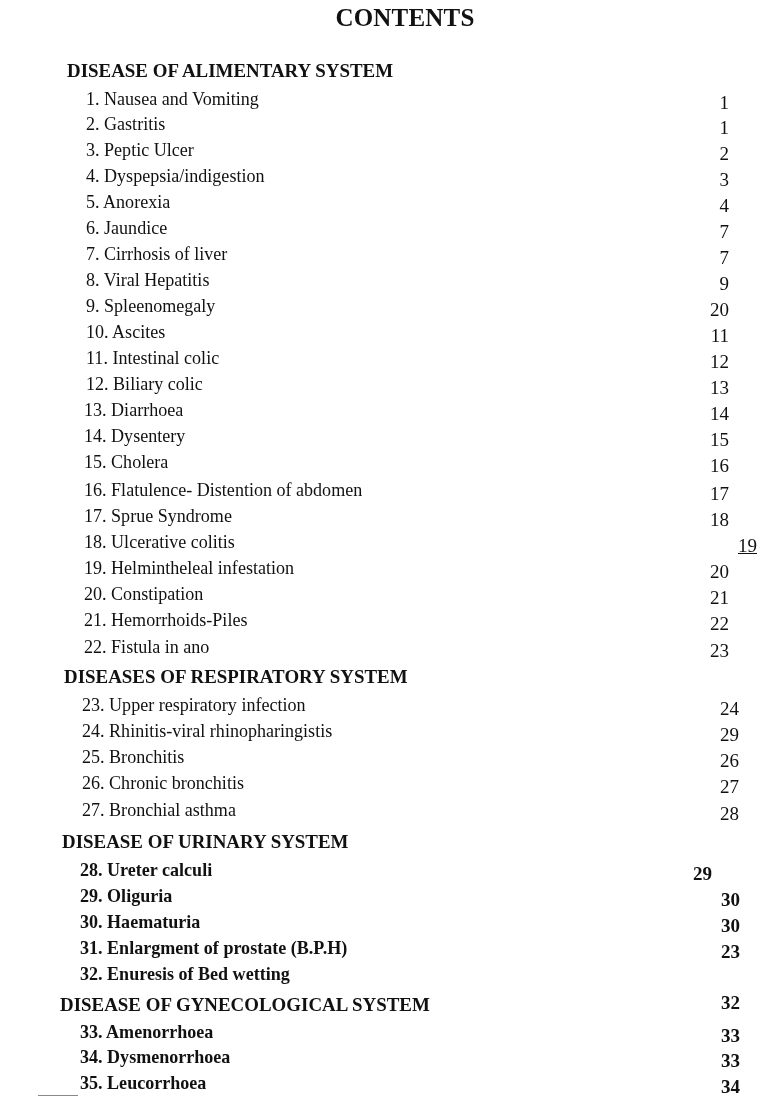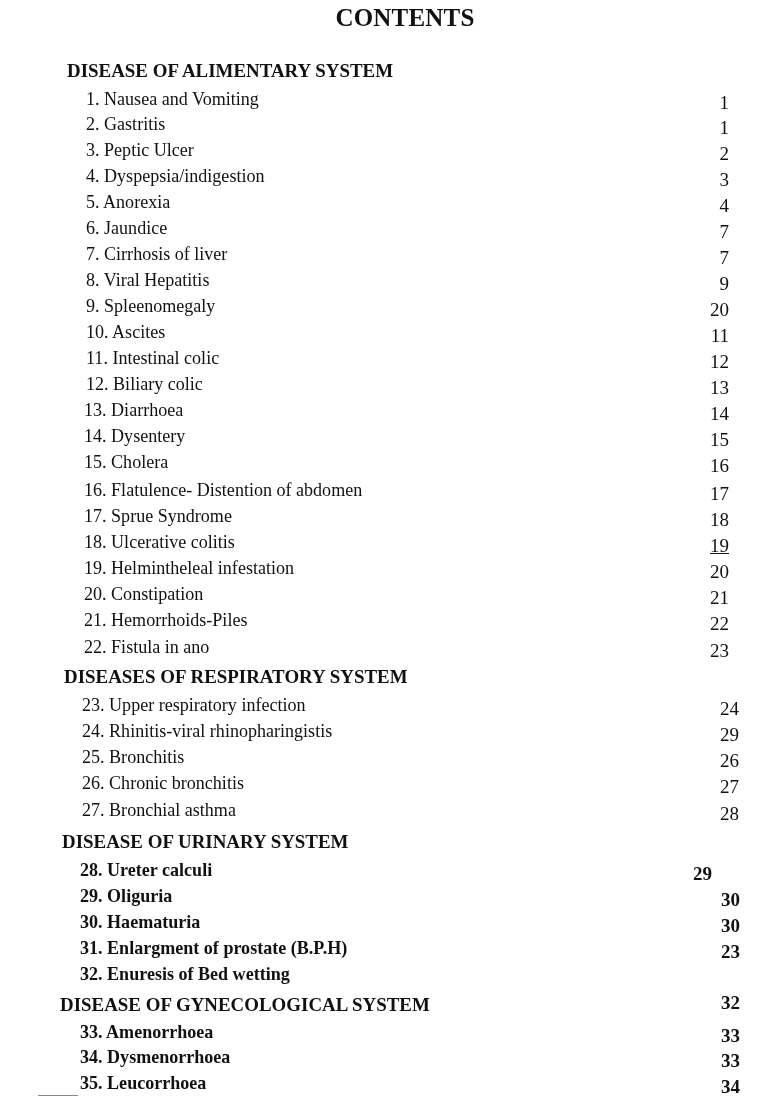--- a/index.html
+++ b/index.html
@@ -108,21 +108,21 @@
   <div class="entry" style="left:84px; top:479px;">
       <span class="label">16. Flatulence- Distention of abdomen</span>
       <span class="pg" style="left:585px;">17</span>
     </div>
   <div class="entry" style="left:84px; top:505px;">
       <span class="label">17. Sprue Syndrome</span>
       <span class="pg" style="left:585px;">18</span>
     </div>
   <div class="entry" style="left:84px; top:531px;">
       <span class="label">18. Ulcerative colitis</span>
-      <span class="pg" style="left:585px;text-decoration:underline;">19</span>
+      <span class="pg" style="left:613px;text-decoration:underline;">19</span>
     </div>
   <div class="entry" style="left:84px; top:557px;">
       <span class="label">19. Helmintheleal infestation</span>
       <span class="pg" style="left:585px;">20</span>
     </div>
   <div class="entry" style="left:84px; top:583px;">
       <span class="label">20. Constipation</span>
       <span class="pg" style="left:585px;">21</span>
     </div>
   <div class="entry" style="left:84px; top:609px;">

